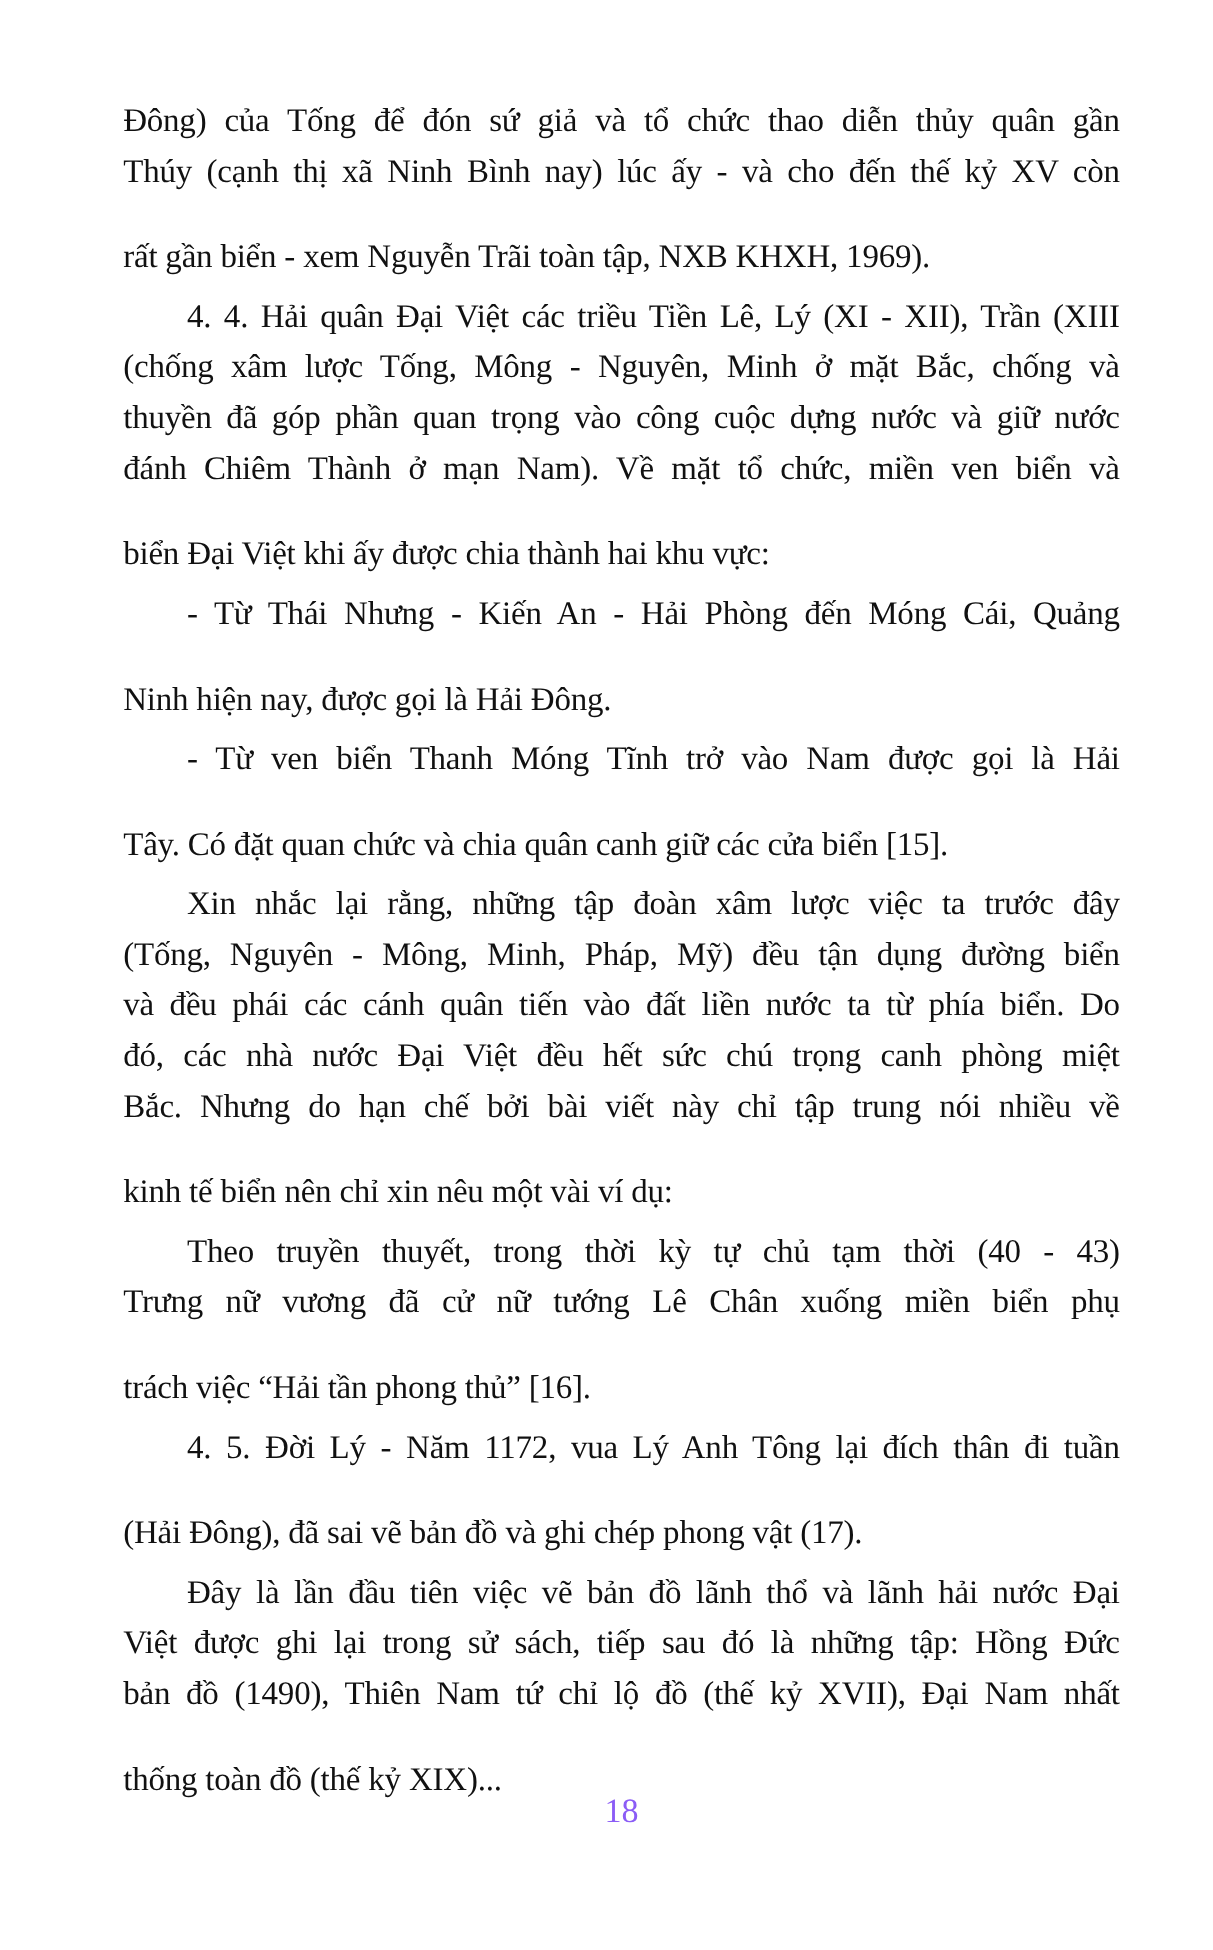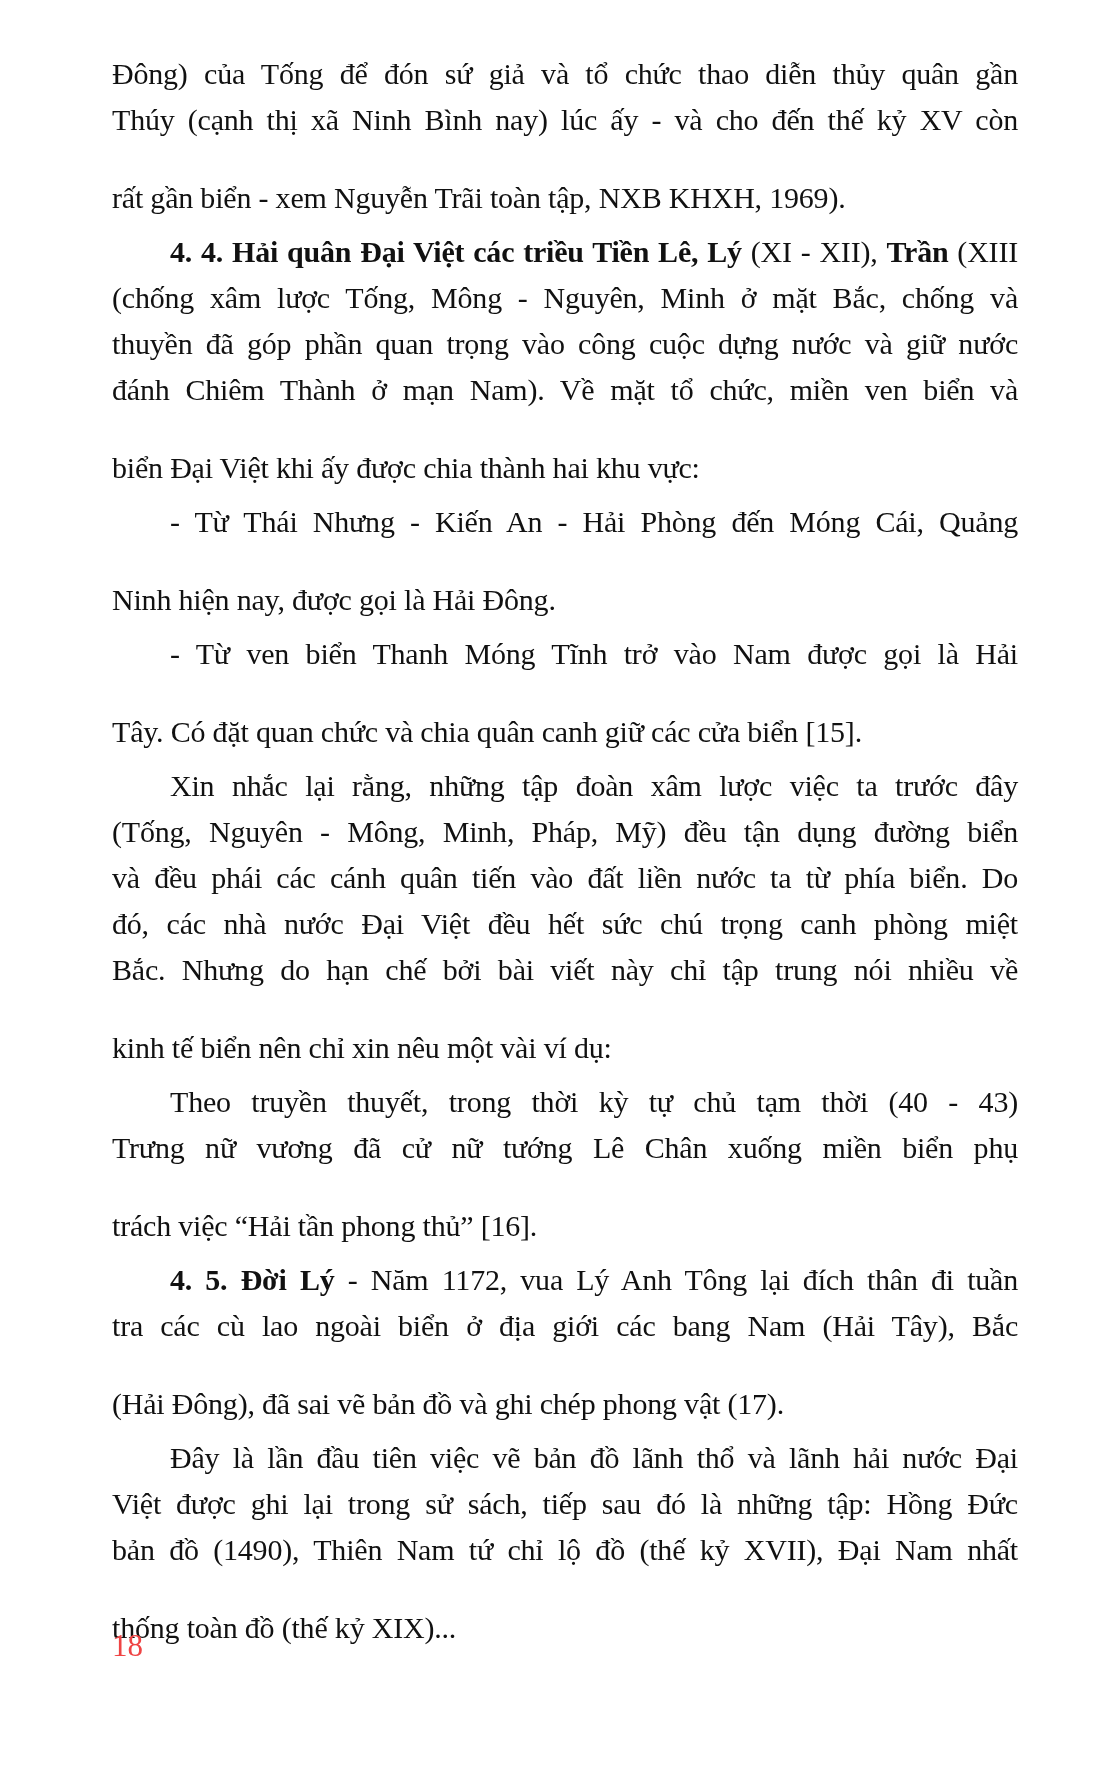--- a/index.html
+++ b/index.html
@@ -10,21 +10,21 @@
     font-family: "Liberation Serif", "DejaVu Serif", serif;
     color: #111111;
     position: relative;
     overflow: hidden;
   }
   .page {
     width: 1103px;
     height: 1389px;
     background: #ffffff;
     box-sizing: border-box;
-    padding-top: 51px;
+    padding-top: 87px;
   }
   .content {
     margin-left: 112px;
     width: 906px;
   }
   .para { margin: 0; }
   .para + .para { margin-top: 8px; }
   .line {
     height: 46px;
     line-height: 46px;
@@ -34,29 +34,29 @@
     text-align: justify;
     text-align-last: justify;
     overflow: visible;
   }
   .line.last {
     text-align: left;
     text-align-last: left;
     margin-top: 32px;
   }
   .line.ind { text-indent: 58px; }
-  .b { font-weight: 700; }
+  .b { font-weight: 400; }
   .pageno {
     position: absolute;
     left: 112px;
     width: 906px;
     top: 1628px;
-    text-align: left;
+    text-align: center;
     font-size: 31px;
-    color: #ef4444;
+    color: #8b5cf6;
   }
 </style>
 </head>
 <body>
 
 <div class="page">
 
   <div class="content">
 
     <div class="para">
@@ -93,21 +93,20 @@
     </div>
 
     <div class="para">
       <div class="line ind"><span>Theo truyền thuyết, trong thời kỳ tự chủ tạm thời (40 - 43)</span></div>
       <div class="line"><span>Trưng nữ vương đã cử nữ tướng Lê Chân xuống miền biển phụ</span></div>
       <div class="line last"><span>trách việc “Hải tần phong thủ” [16].</span></div>
     </div>
 
     <div class="para">
       <div class="line ind"><span class="b">4. 5. Đời Lý</span><span> - Năm 1172, vua Lý Anh Tông lại đích thân đi tuần</span></div>
-      <div class="line"><span>tra các cù lao ngoài biển ở địa giới các bang Nam (Hải Tây), Bắc</span></div>
       <div class="line last"><span>(Hải Đông), đã sai vẽ bản đồ và ghi chép phong vật (17).</span></div>
     </div>
 
     <div class="para">
       <div class="line ind"><span>Đây là lần đầu tiên việc vẽ bản đồ lãnh thổ và lãnh hải nước Đại</span></div>
       <div class="line"><span>Việt được ghi lại trong sử sách, tiếp sau đó là những tập: Hồng Đức</span></div>
       <div class="line"><span>bản đồ (1490), Thiên Nam tứ chỉ lộ đồ (thế kỷ XVII), Đại Nam nhất</span></div>
       <div class="line last"><span>thống toàn đồ (thế kỷ XIX)...</span></div>
     </div>
 

